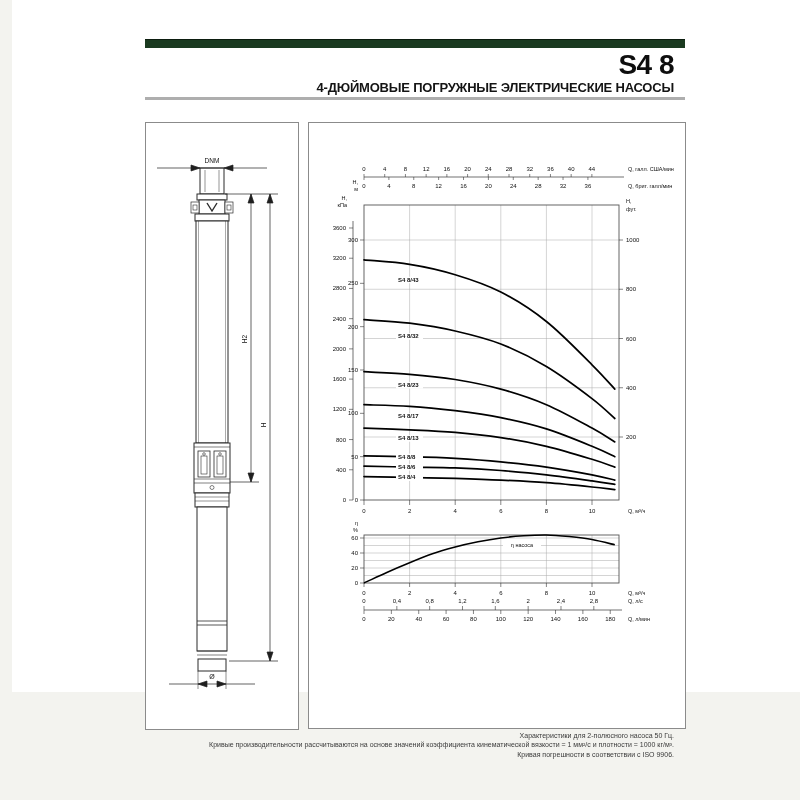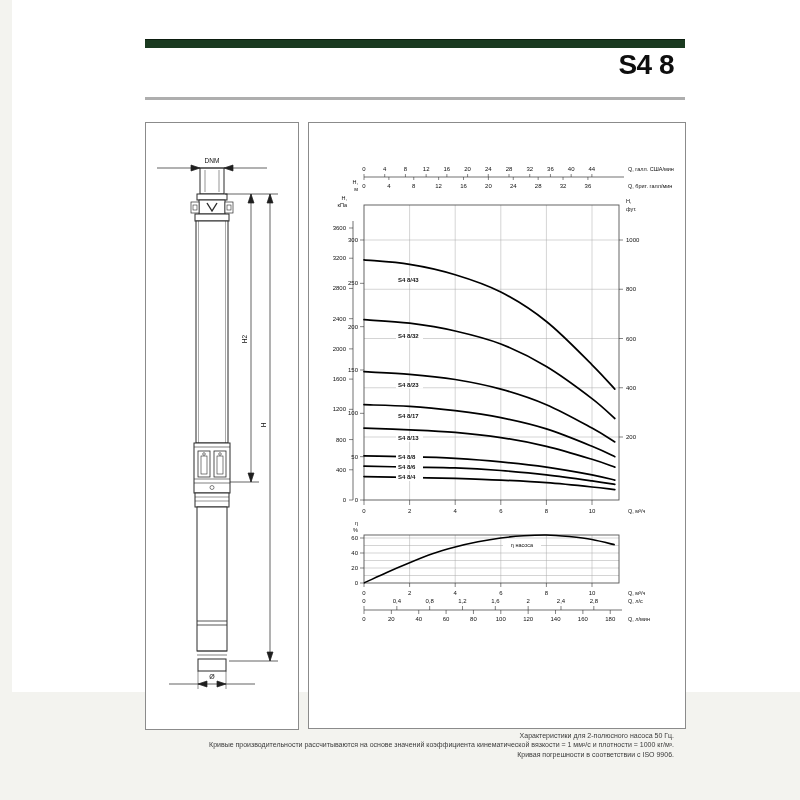--- a/index.html
+++ b/index.html
@@ -18,20 +18,21 @@
   .footnotes{position:absolute;right:128px;top:731px;width:600px;text-align:right;font-size:7px;line-height:9.3px;color:#3a3a3a;}
   text{font-family:"Liberation Sans",sans-serif;}
 </style>
 </head>
 <body>
 
 <div class="page">
 
   <div class="green-bar"></div>
   <div class="model">S4 8</div>
+  <div class="subtitle">4-ДЮЙМОВЫЕ ПОГРУЖНЫЕ ЭЛЕКТРИЧЕСКИЕ НАСОСЫ</div>
   <div class="rule"></div>
 
   <div class="panel left"></div>
   <div class="panel right"></div>
 
   <svg id="pump-svg" width="170" height="614" viewBox="0 0 170 614">
     <g stroke="#2b2b2b" fill="none" stroke-width="1">
 
       <rect x="63" y="53" width="24" height="26" fill="#fff"></rect>
       <line x1="68" y1="55" x2="68" y2="77" stroke-width="0.5"></line>

